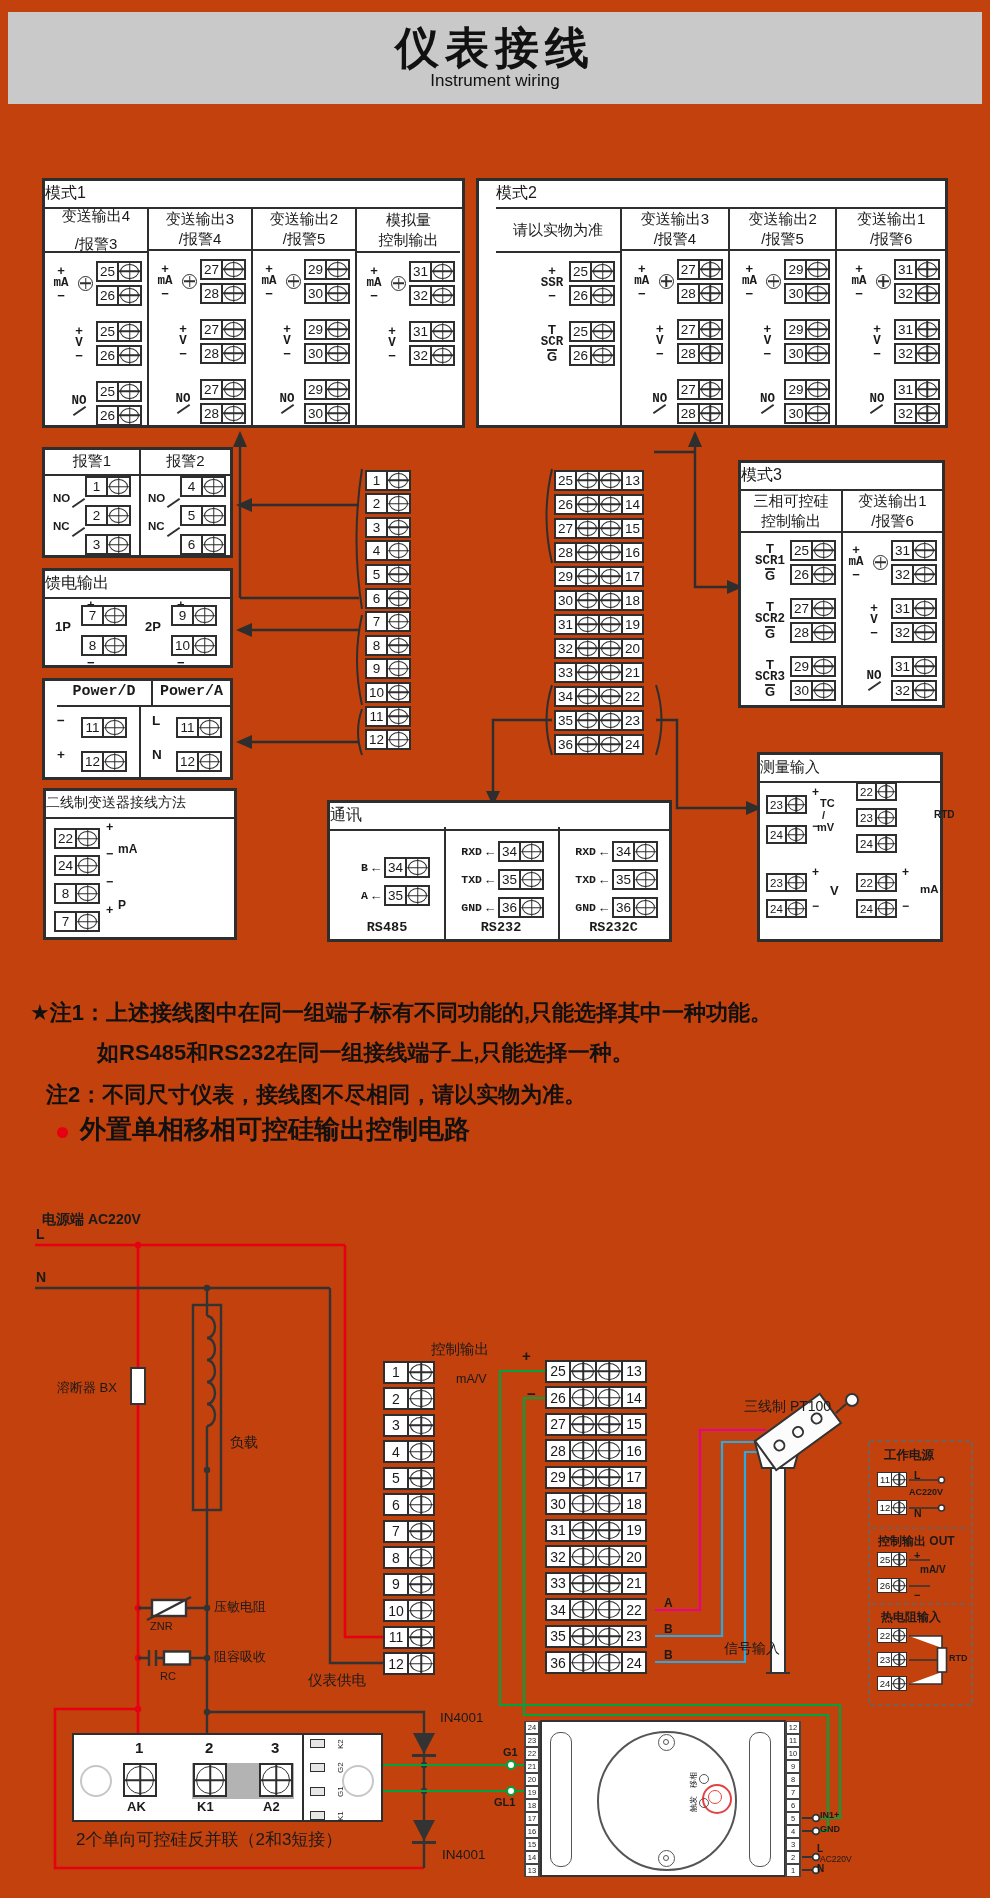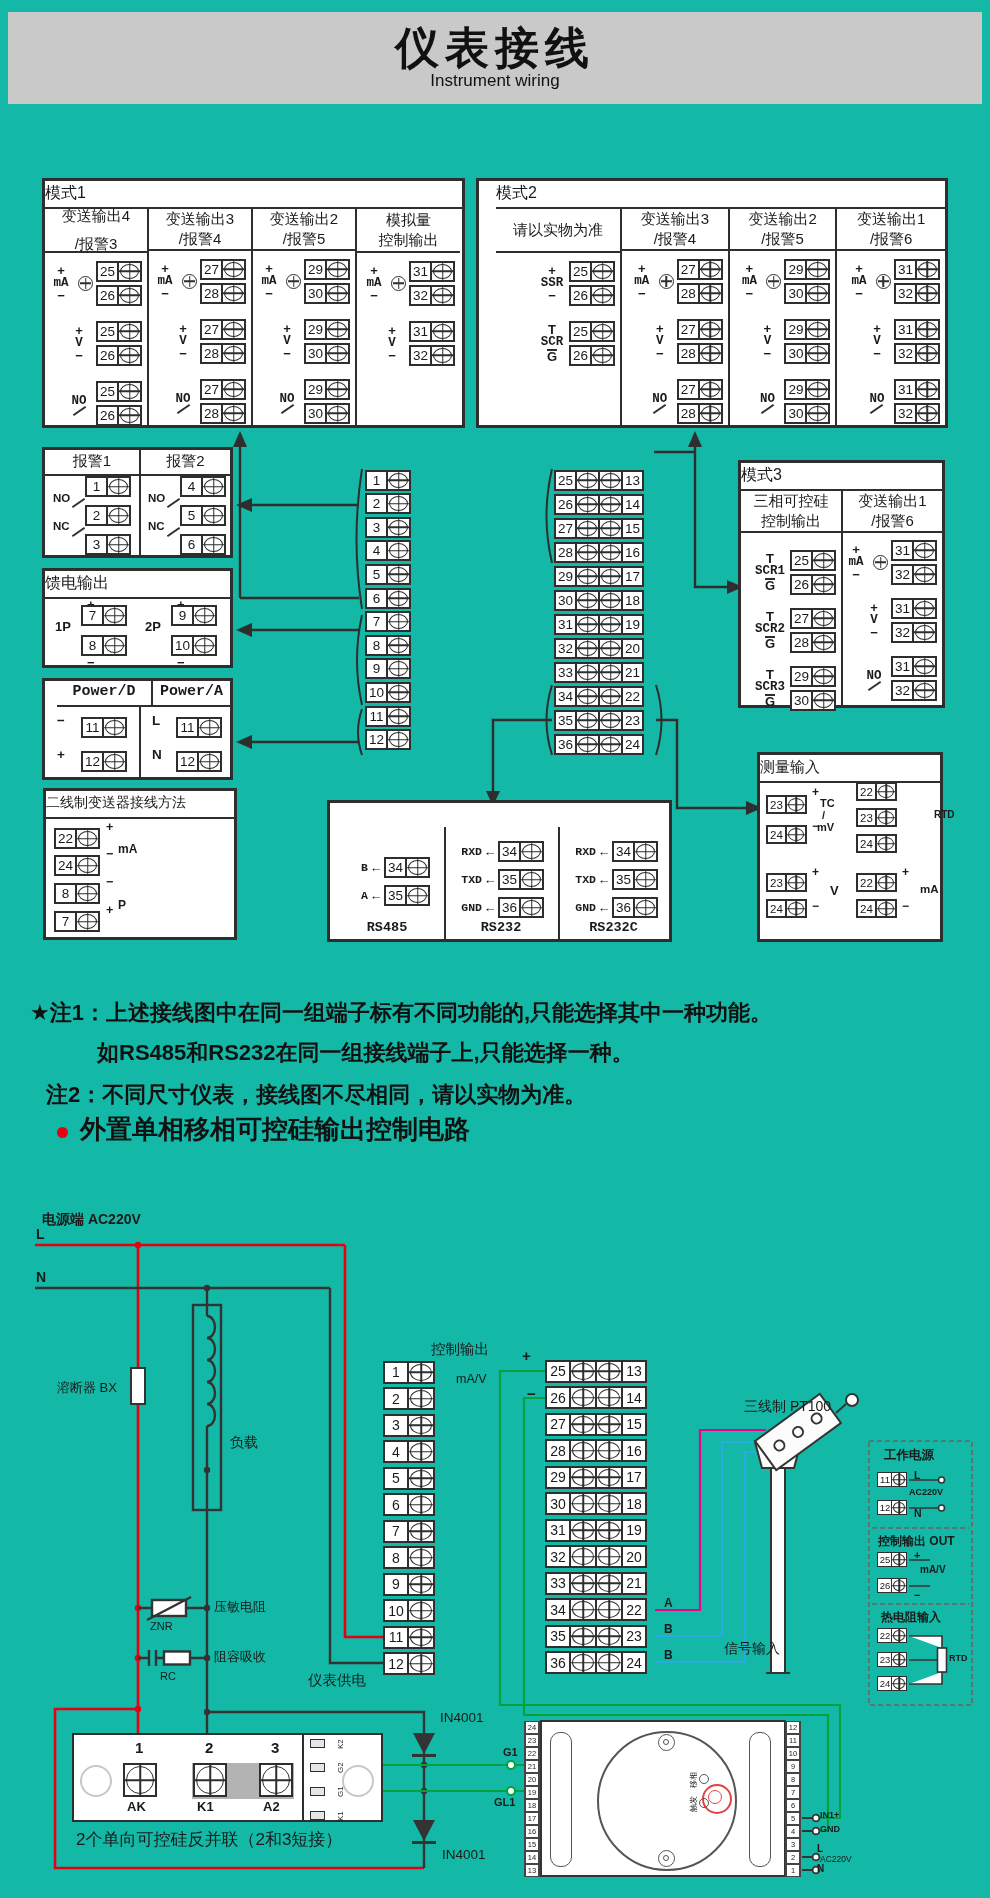--- a/index.html
+++ b/index.html
@@ -1,16 +1,16 @@
 <!DOCTYPE html>
 <html><head>
 <meta charset="utf-8">
 <style>
   html,body{margin:0;padding:0;background:#fff}
-  #app{position:relative;width:990px;height:1898px;background:#14b8a6;overflow:hidden;
+  #app{position:relative;width:990px;height:1898px;background:#c2410c;overflow:hidden;
        font-family:"Liberation Sans","DejaVu Sans",sans-serif;color:#1a1a1a}
   .abs{position:absolute}
   
   .banner{position:absolute;left:8px;top:12px;width:974px;height:92px;background:#c9c9c9;
           display:flex;flex-direction:column;align-items:center;justify-content:center}
   .banner .t1{font-size:44px;font-weight:bold;letter-spacing:6px;line-height:1.05;color:#111}
   .banner .t2{font-size:17px;margin-top:0px;color:#111}
   
   .box{position:absolute;border:3px solid #2e2e2e;background:#fff;box-sizing:border-box}
   .btitle{text-align:left;font-size:16px;height:26px;line-height:23px;border-bottom:2px solid #2e2e2e;font-weight:normal}
@@ -758,21 +758,21 @@
                   </div>
                 </div>
               </div>
             </div>
           </div>
         </div>
       </div>
       <div class="box" style="left: 738px; top: 460px; width: 207px; height: 248px;">
         <div class="btitle">模式3</div>
         <div class="mcols">
-          <div class="mcol" style="width: 102px; gap: 10px;">
+          <div class="mcol" style="width: 102px;">
             <div class="mhead" style="height: 46px;">
               <div>三相可控硅</div>
               <div>控制输出</div>
             </div>
             <div class="mbody">
               <div class="msec" style="height: 58px;">
                 <div class="mlab">
                   <div class="msym">T</div>
                   <div class="mkind">SCR1</div>
                   <div class="msym gbar">G</div>
@@ -1247,20 +1247,21 @@
         <div class="tn">36</div>
         <div class="ts" style="margin-left: -2px;">
           <div class="sc"></div>
         </div>
         <div class="ts" style="margin-left: -2px;">
           <div class="sc"></div>
         </div>
         <div class="tn" style="margin-left: -2px;">24</div>
       </div>
       <div class="box" style="left: 327px; top: 800px; width: 345px; height: 142px;">
+        <div class="btitle">通讯</div>
         <div style="position: absolute; left: 0px; top: 24px; bottom: 0px; width: 114px; border-right: 2px solid rgb(46, 46, 46);">
           <div style="position: absolute; left: 8px; top: 30px; display: flex; align-items: center;">
             <div style="width: 30px; text-align: right; font-size: 11.5px; font-weight: bold; font-family: &quot;Liberation Mono&quot;, &quot;DejaVu Sans Mono&quot;, monospace;">B</div>
             <div style="width: 16px; text-align: center; font-size: 13px;">←</div>
             <div class="tpf">
               <div class="tn">34</div>
               <div class="ts">
                 <div class="sc"></div>
               </div>
             </div>

